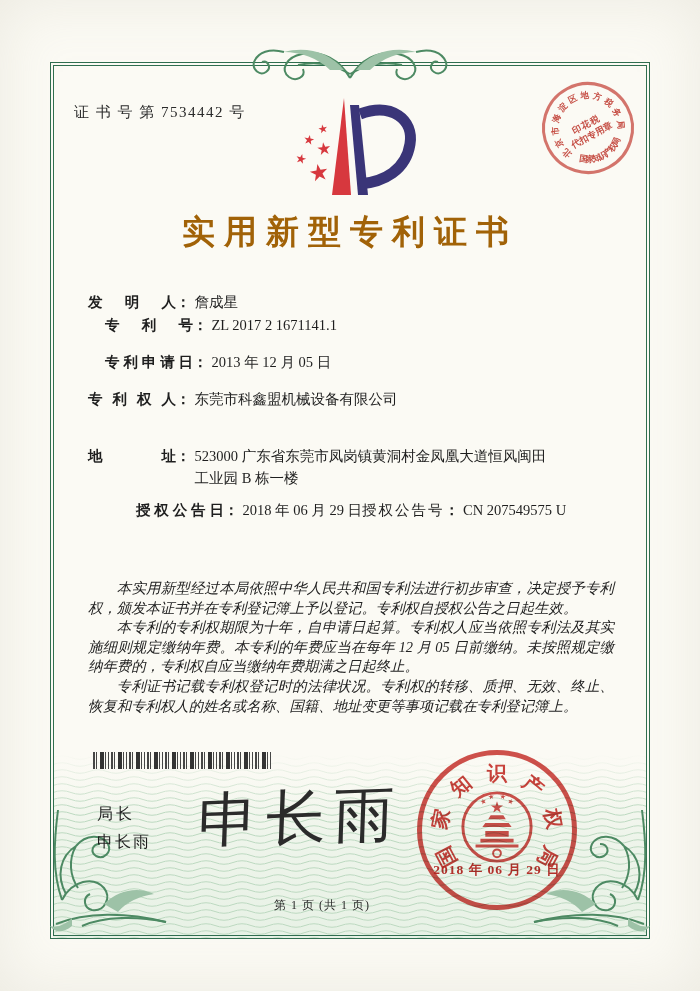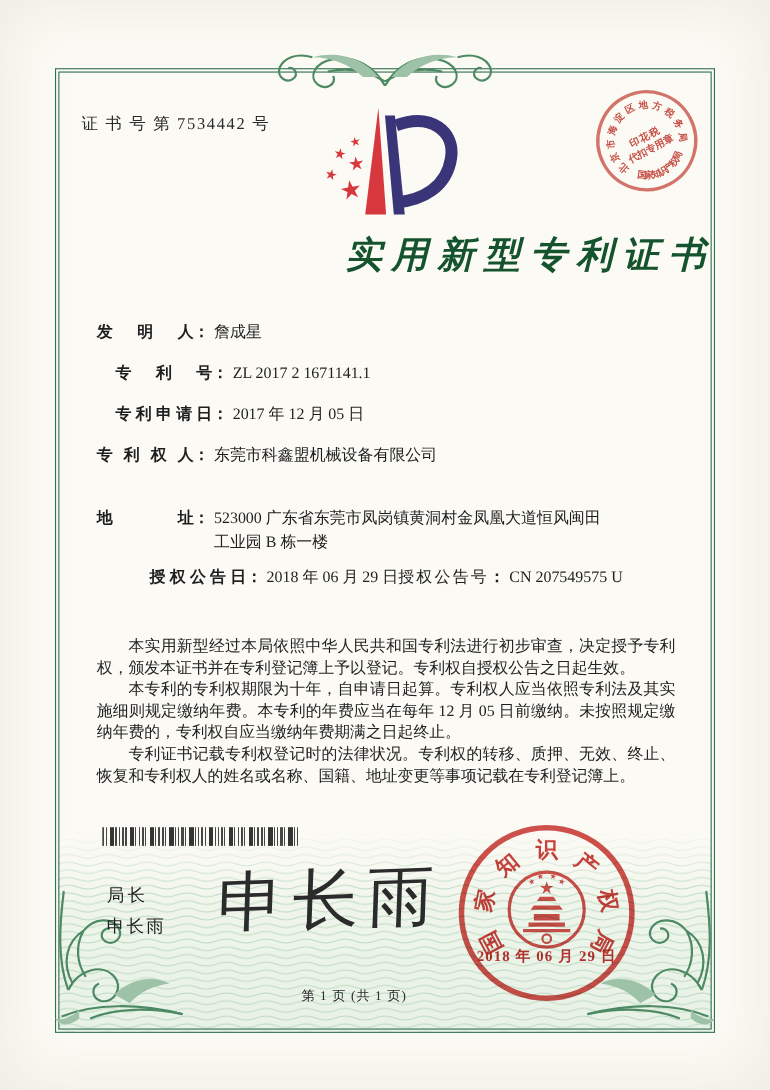--- a/index.html
+++ b/index.html
@@ -10,35 +10,35 @@
   .frame{position:absolute;left:50px;right:50px;top:62px;bottom:52px;
          border:4px double #2f6e4f;z-index:1;pointer-events:none;}
   .guilloche{position:absolute;left:53px;top:754px;width:594px;height:184px;z-index:0;}
   .ornament{position:absolute;z-index:2;pointer-events:none;}
   #orn-top{left:240px;top:34px;}
   #orn-bl{left:42px;top:808px;}
   #orn-br{left:528px;top:808px;transform:scaleX(-1);}
   
   .cert-no{position:absolute;left:74px;top:103px;font-size:15px;letter-spacing:1.5px;color:#2a2a2a;z-index:3;}
   .logo{position:absolute;left:288px;top:96px;z-index:3;}
-  .title{position:absolute;left:50px;right:50px;top:210px;text-align:right;font-size:33px;
-         font-weight:700;letter-spacing:9px;color:#14532d;z-index:3;font-style:italic;}
+  .title{position:absolute;left:50px;right:50px;top:210px;text-align:center;font-size:33px;
+         font-weight:700;letter-spacing:9px;color:#a16207;z-index:3;}
   
   .fields{position:absolute;left:88px;top:291px;width:526px;font-size:14.5px;z-index:3;}
   .frow{line-height:23px;margin:0;}
   .flabel{display:inline-block;width:88px;text-align:justify;text-align-last:justify;
           font-weight:600;vertical-align:top;}
   .fcolon{font-weight:600;margin-right:4px;}
   .fvalue{display:inline-block;vertical-align:top;max-width:424px;line-height:22px;}
-  .mb-big{margin-bottom:42px;}.mb-mid{margin-bottom:15px;}.mb-sm{margin-bottom:14px;margin-left:17px;}.mb-pat{margin-bottom:34px;}
+  .mb-big{margin-bottom:42px;}.mb-mid{}.mb-sm{margin-bottom:14px;margin-left:17px;}.mb-pat{margin-bottom:34px;}
   .addr-row{line-height:22px;}
   .grant-row{display:flex;justify-content:center;margin-top:10px;line-height:23px;}
   .grant-right .flabel2{font-weight:400;letter-spacing:2px;}
   
-  .paras{position:absolute;left:88px;top:579px;width:526px;z-index:3;}
+  .paras{position:absolute;left:88px;top:579px;width:526px;z-index:3;font-style:italic;}
   .paras p{margin:0;font-size:14.4px;line-height:19.6px;text-align:justify;text-indent:2em;color:#222;}
   
   .barcode{position:absolute;left:93px;top:752px;width:178px;height:17px;z-index:3;opacity:.88;
     background-image:repeating-linear-gradient(90deg,
       #2e2e2e 0px,#2e2e2e 2px,transparent 2px,transparent 3px,
       #2e2e2e 3px,#2e2e2e 4px,transparent 4px,transparent 7px,
       #191919 7px,#191919 11px,transparent 11px,transparent 12px,
       #2e2e2e 12px,#2e2e2e 13px,transparent 13px,transparent 15px,
       #2e2e2e 15px,#2e2e2e 16px,transparent 16px,transparent 18px);}
   
@@ -142,21 +142,21 @@
   <div class="title">实用新型专利证书</div>
 
   <div class="fields">
     <div class="frow mb-mid">
       <span class="flabel">发明人</span><span class="fcolon">：</span><span class="fvalue">詹成星</span>
     </div>
     <div class="frow mb-sm">
       <span class="flabel">专利号</span><span class="fcolon">：</span><span class="fvalue">ZL 2017 2 1671141.1</span>
     </div>
     <div class="frow mb-sm">
-      <span class="flabel">专利申请日</span><span class="fcolon">：</span><span class="fvalue">2017 年 12 月 05 日</span>
+      <span class="flabel">专利申请日</span><span class="fcolon">：</span><span class="fvalue">2013 年 12 月 05 日</span>
     </div>
     <div class="frow mb-pat">
       <span class="flabel">专利权人</span><span class="fcolon">：</span><span class="fvalue">东莞市科鑫盟机械设备有限公司</span>
     </div>
     <div class="frow addr-row">
       <span class="flabel">地址</span><span class="fcolon">：</span><span class="fvalue"><span>523000 广东省东莞市凤岗镇黄洞村金凤凰大道恒风闽田</span><br><span>工业园 B 栋一楼</span></span>
     </div>
     <div class="grant-row">
       <span class="grant-left">
         <span class="flabel">授权公告日</span><span class="fcolon">：</span><span>2018 年 06 月 29 日</span>

